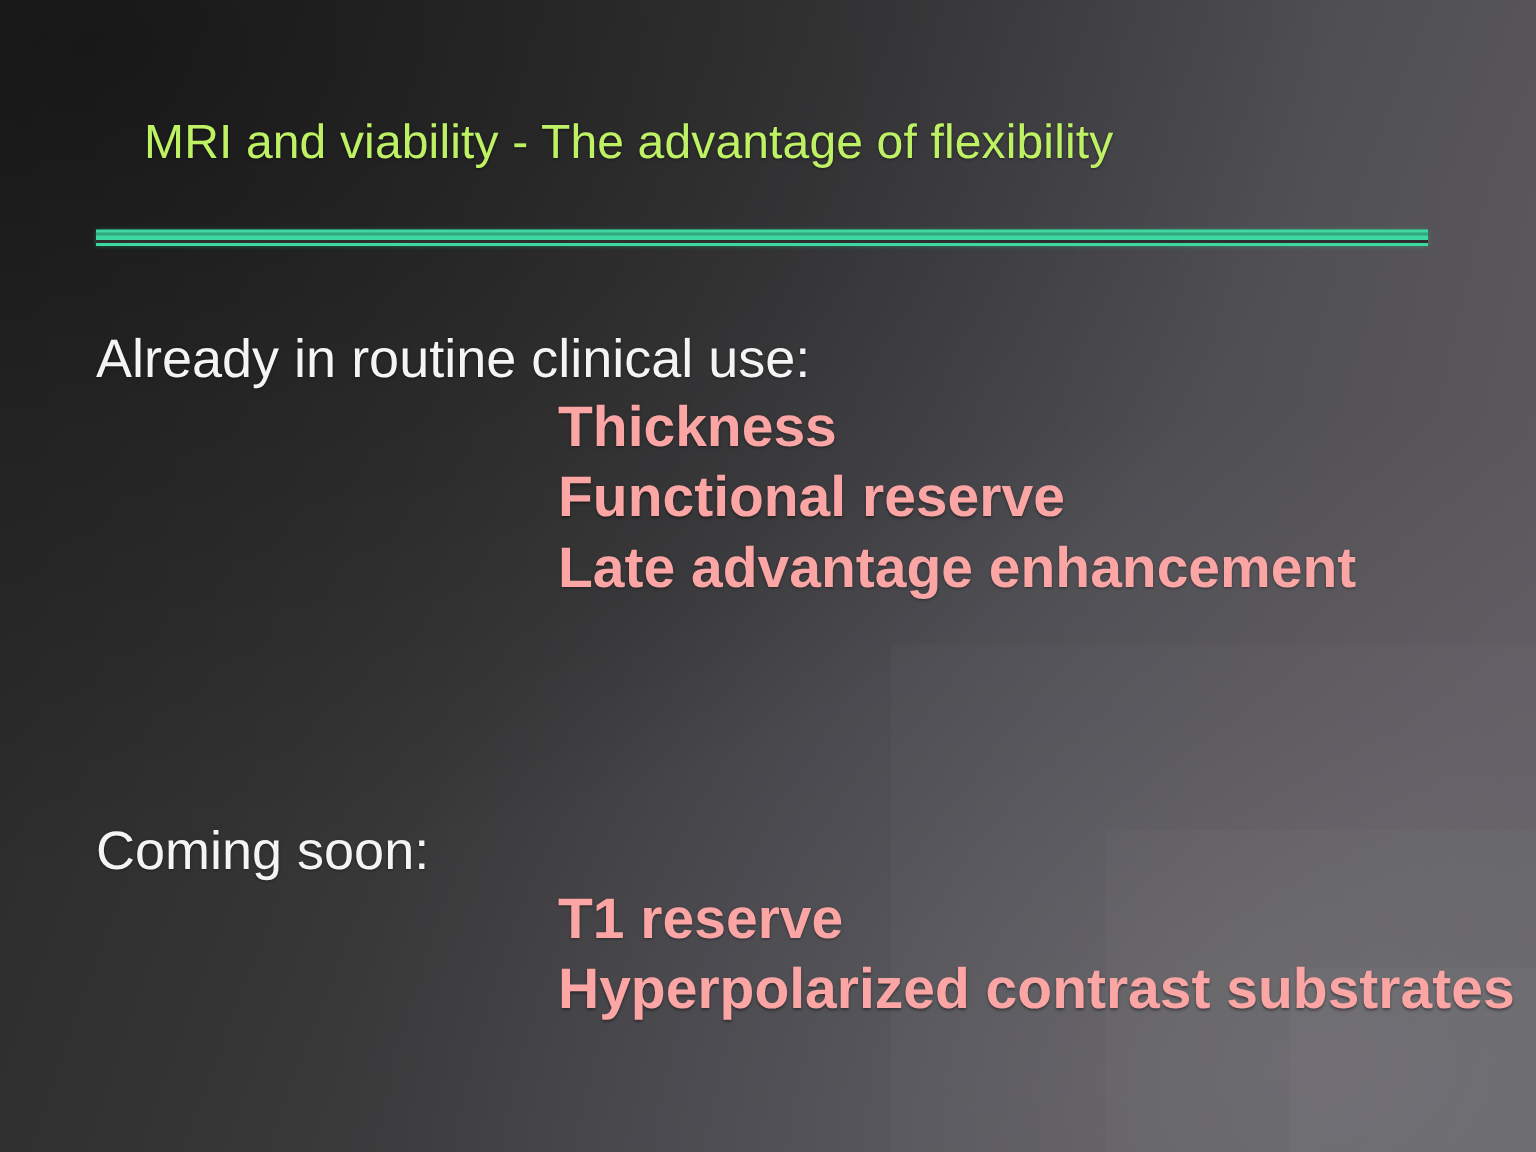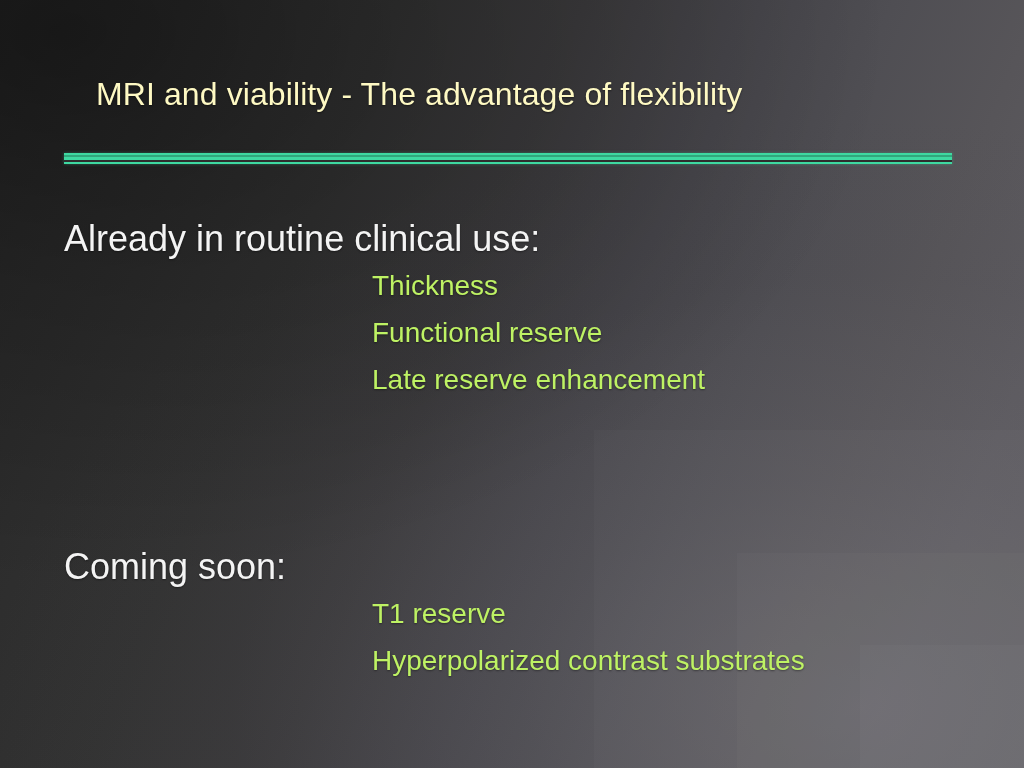--- a/index.html
+++ b/index.html
@@ -79,21 +79,21 @@
 
   
   .title {
     position: absolute;
     left: 96px;
     top: 74px;
     width: 880px;
     font-size: 32px;
     line-height: 40px;
     font-weight: 400;
-    color: #fef9c3;
+    color: #bef264;
     letter-spacing: 0.1px;
     white-space: nowrap;
     text-shadow: 0 1px 2px rgba(0,0,0,0.45);
   }
 
   
   .divider {
     position: absolute;
     left: 64px;
     top: 152px;
@@ -140,24 +140,24 @@
     font-weight: 400;
     white-space: nowrap;
     text-shadow: 0 1px 2px rgba(0,0,0,0.4);
   }
   .sub-list {
     margin: 0;
     padding: 0;
     list-style: none;
   }
   .sub-line {
-    font-size: 28px;
+    font-size: 38px;
     line-height: 47px;
-    color: #bef264;
-    font-weight: 400;
+    color: #fca5a5;
+    font-weight: 700;
     padding-left: 308px;
     white-space: nowrap;
     text-shadow: 0 1px 2px rgba(0,0,0,0.4);
   }
 
   #block-already { top: 216px; }
   #block-coming  { top: 544px; }
 </style>
 </head>
 <body>
@@ -179,21 +179,21 @@
       <div class="band"></div>
       <div class="gap-top"></div>
       <div class="gap-bottom"></div>
     </div>
 
     <div class="block" id="block-already">
       <div class="heading-line">Already in routine clinical use:</div>
       <ul class="sub-list">
         <li class="sub-line">Thickness</li>
         <li class="sub-line">Functional reserve</li>
-        <li class="sub-line">Late reserve enhancement</li>
+        <li class="sub-line">Late advantage enhancement</li>
       </ul>
     </div>
 
     <div class="block" id="block-coming">
       <div class="heading-line">Coming soon:</div>
       <ul class="sub-list">
         <li class="sub-line">T1 reserve</li>
         <li class="sub-line">Hyperpolarized contrast substrates</li>
       </ul>
     </div>

